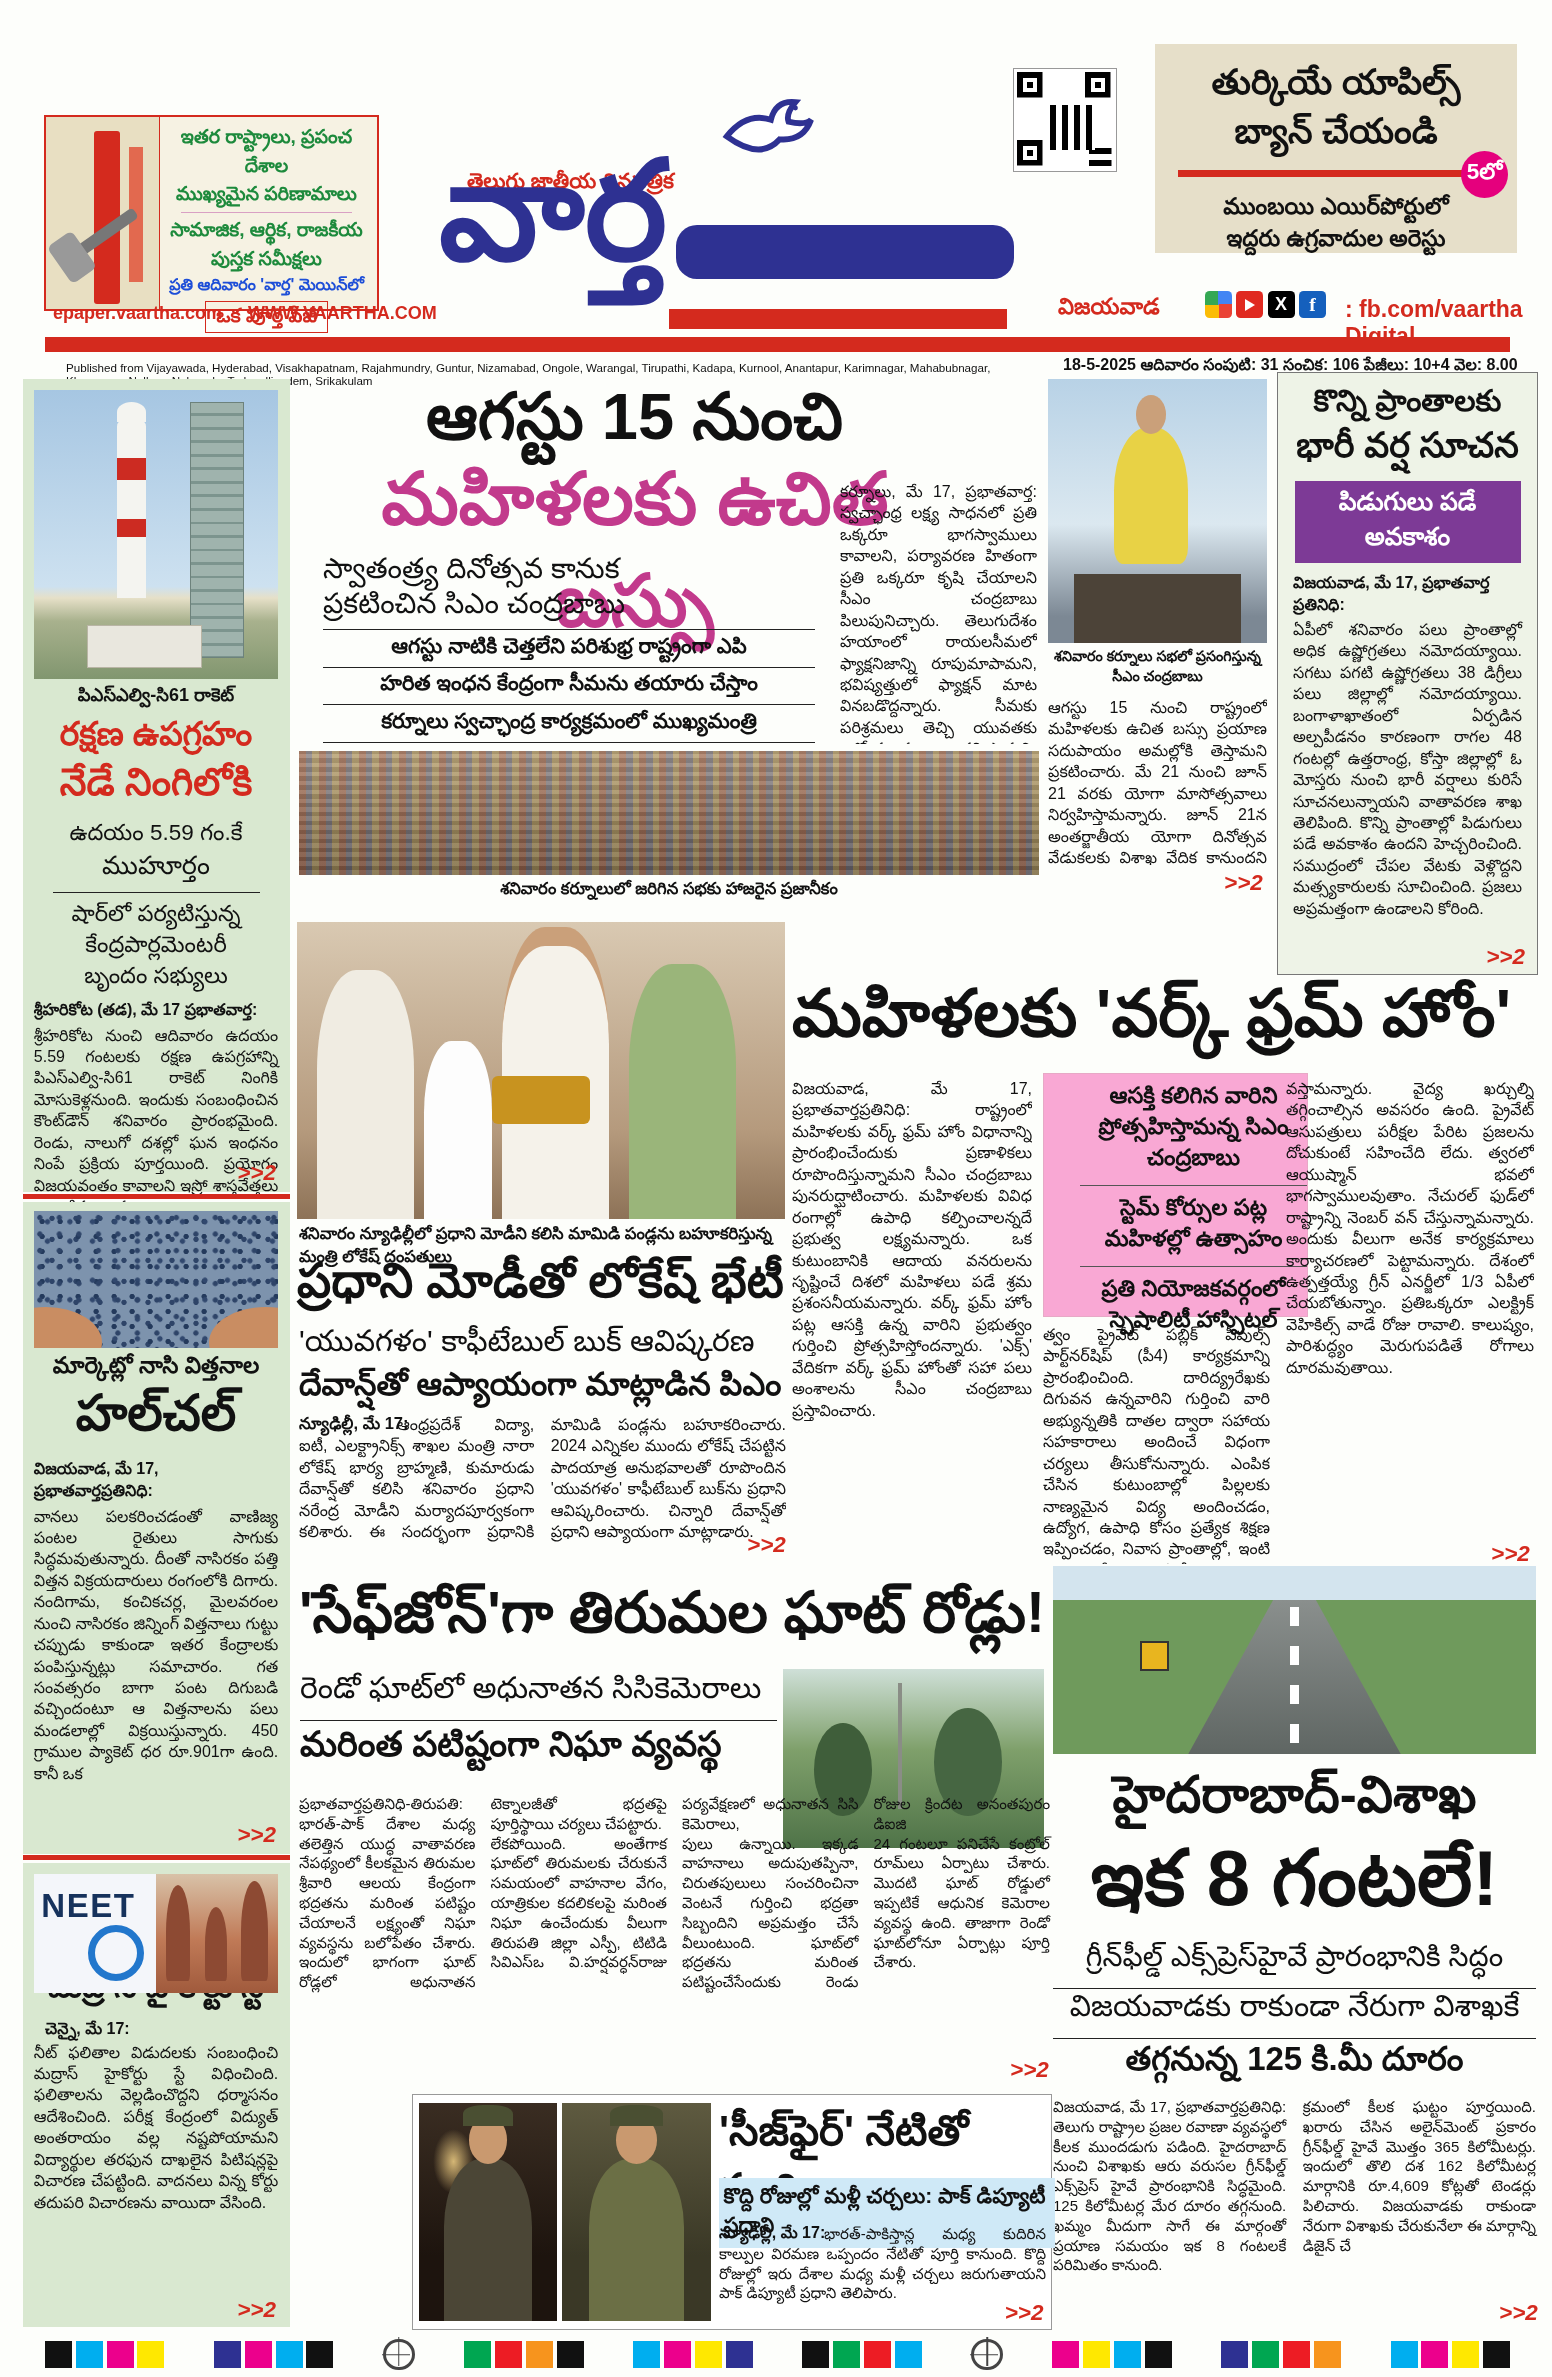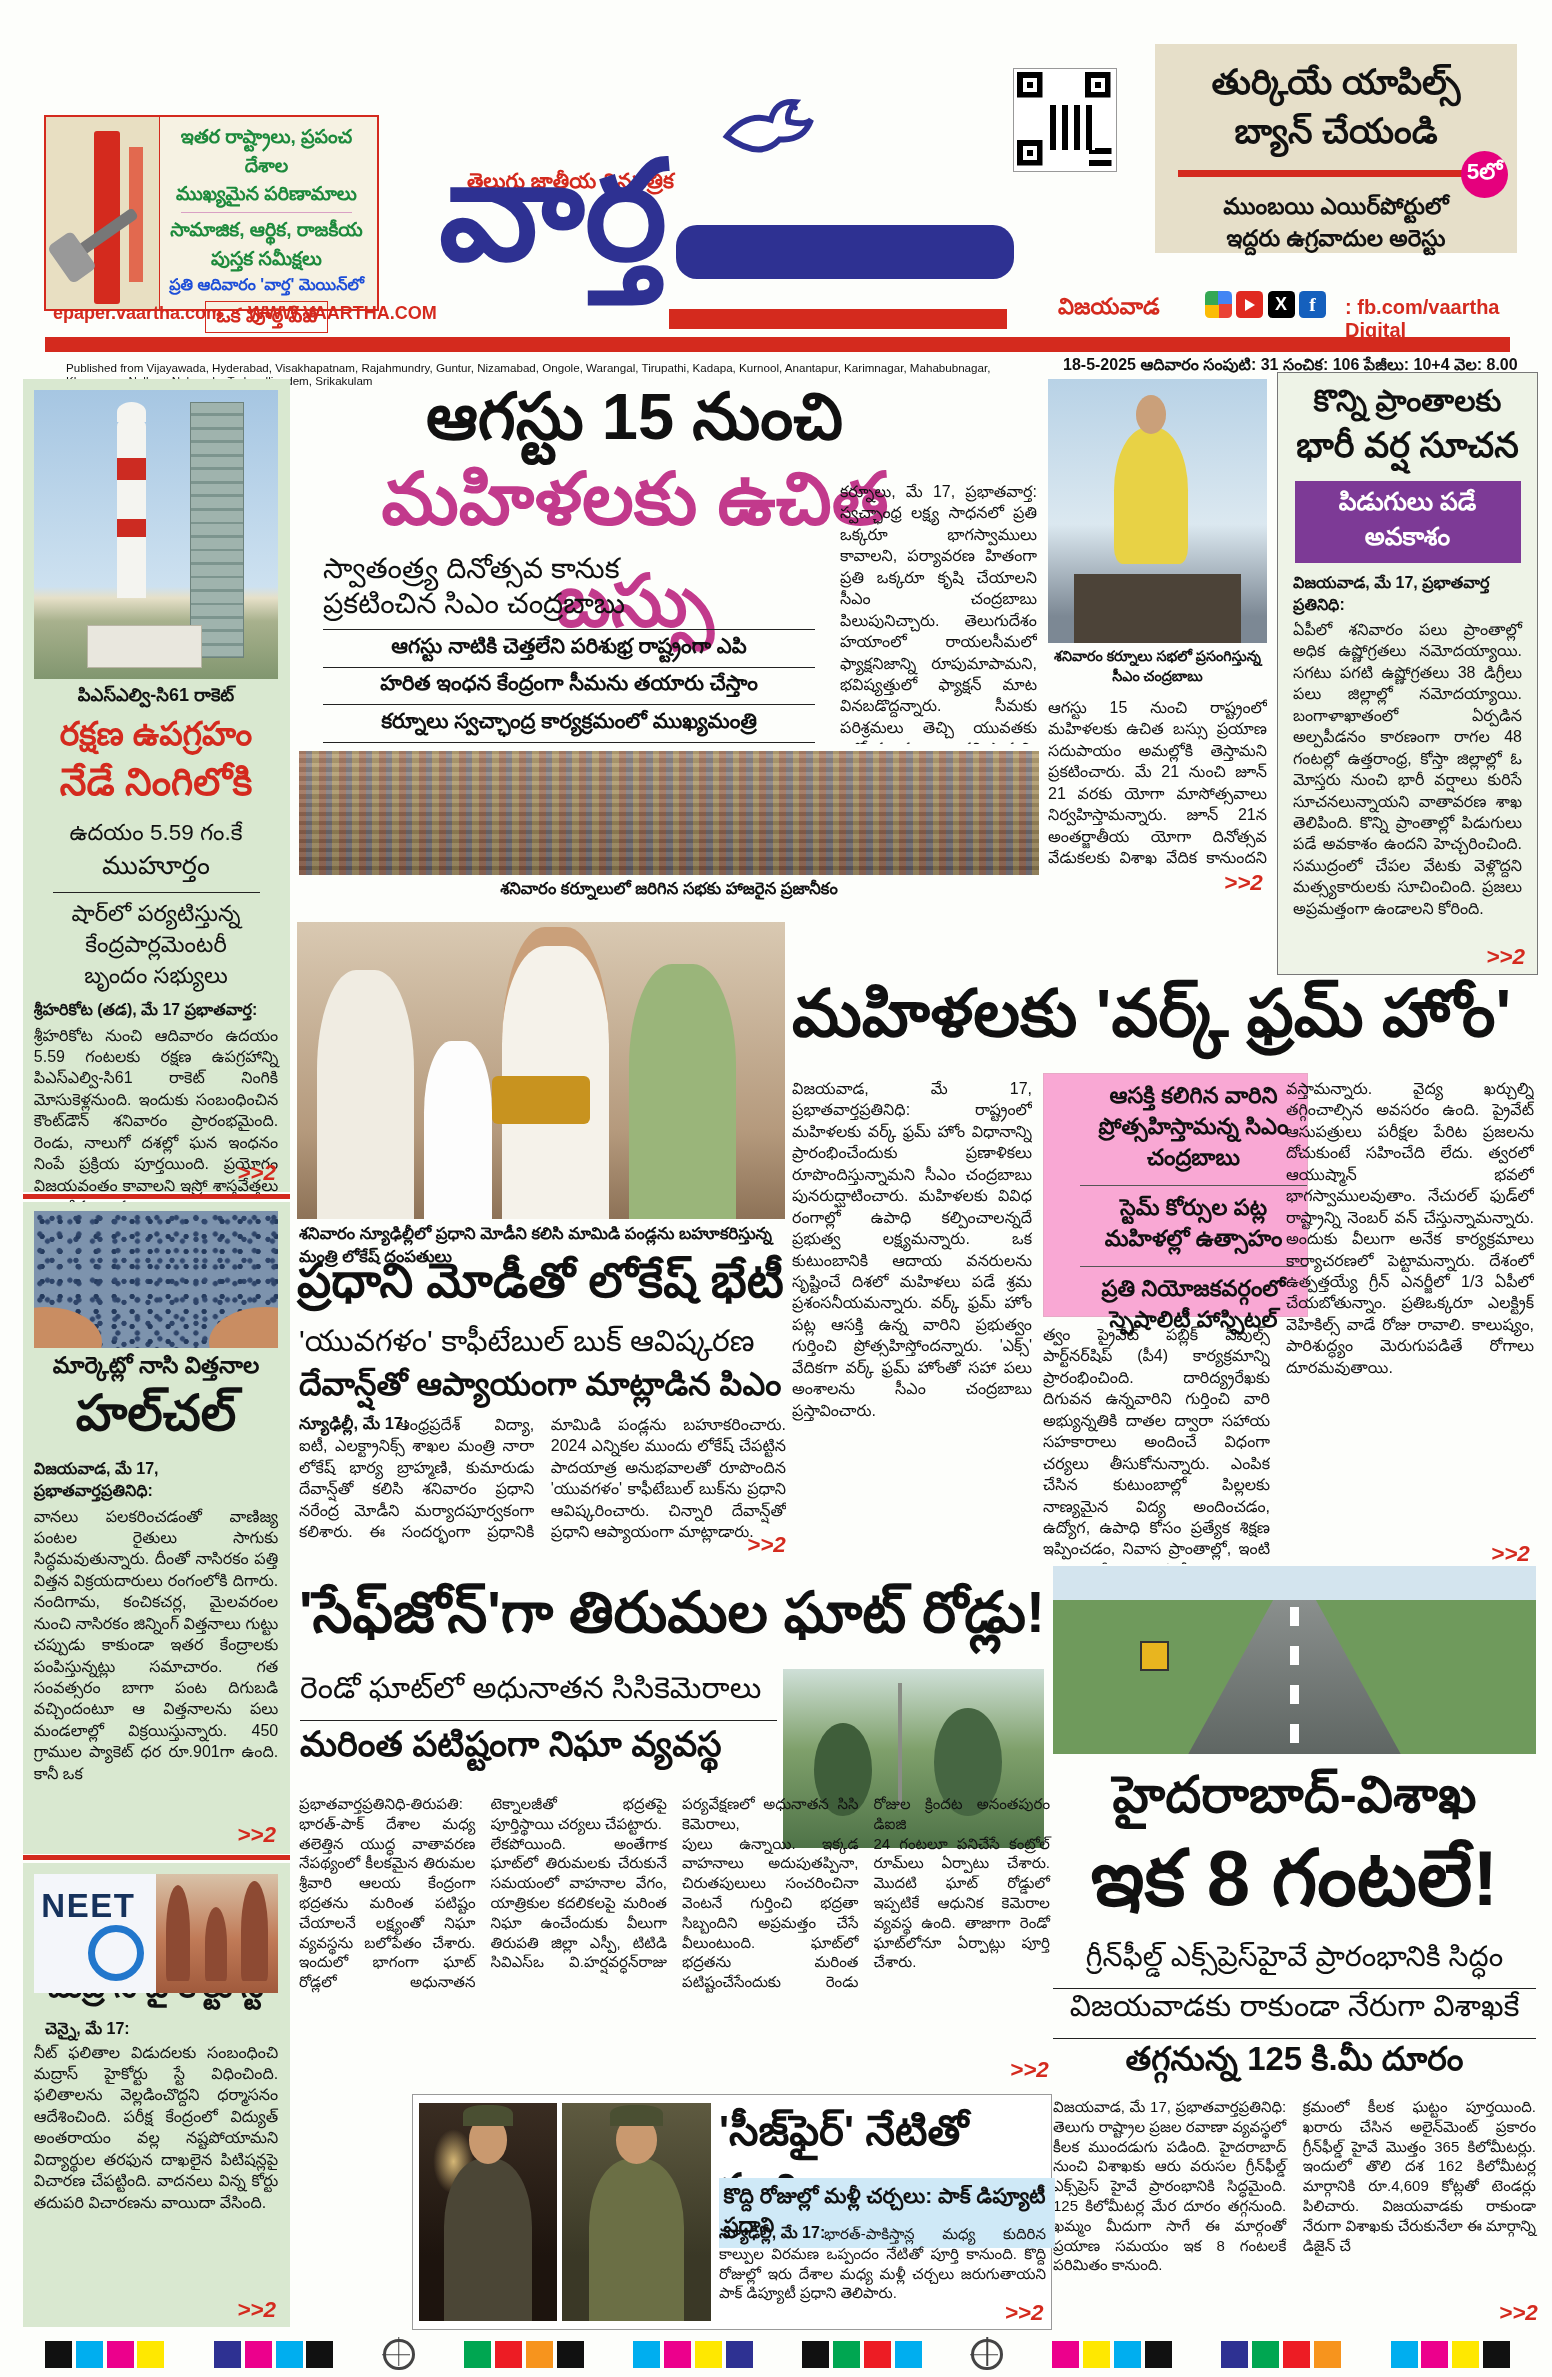--- a/index.html
+++ b/index.html
@@ -153,21 +153,21 @@
     <div class="abs rule-red" style="left:22.5px;top:126px;width:300px;height:6.8px;"></div>
     <div class="abs badge" style="left:306px;top:107px;width:47px;height:47px;">5లో</div>
     <div class="c b" style="font-size:23px;margin-top:33px;">ముంబయి ఎయిర్‌పోర్టులో</div>
     <div class="c b" style="font-size:23px;">ఇద్దరు ఉగ్రవాదుల అరెస్టు</div>
   </div>
 
   <div class="abs red b" style="left:1058px;top:294px;font-size:22.5px;">విజయవాడ</div>
   <div class="abs" style="left:1200px;top:291px;">
     <span class="sic sic-gn"></span><span class="sic sic-yt"></span><span class="sic sic-x">X</span><span class="sic sic-fb">f</span>
   </div>
-  <div class="abs red b" style="left:1345px;top:296px;font-size:20px;">: fb.com/vaartha Digital</div>
+  <div class="abs red b" style="left:1345px;top:296px;font-size:23px;">: fb.com/vaartha Digital</div>
 
   <div class="abs rule-red" style="left:45px;top:337px;width:1465px;height:15px;"></div>
   <div class="abs" style="left:66px;top:361px;width:984px;font-size:11.6px;">Published from Vijayawada, Hyderabad, Visakhapatnam, Rajahmundry, Guntur, Nizamabad, Ongole, Warangal, Tirupathi, Kadapa, Kurnool, Anantapur, Karimnagar, Mahabubnagar, Khammam, Nellore, Nalgonda, Tadepalligudem, Srikakulam</div>
   <div class="abs b" style="left:1063px;top:356px;width:458px;font-size:16px;">18-5-2025 ఆదివారం సంపుటి: 31 సంచిక: 106 పేజీలు: 10+4 వెల: 8.00</div>
 
   <div class="abs card" style="left:22.5px;top:379px;width:267px;height:813px;">
     <div class="photo ph-rocket" style="left:11.3px;top:11.3px;width:244px;height:289px;">
       <div class="rk-tower"></div>
         <div class="rk-nose"></div>
         <div class="rk-body"></div>

